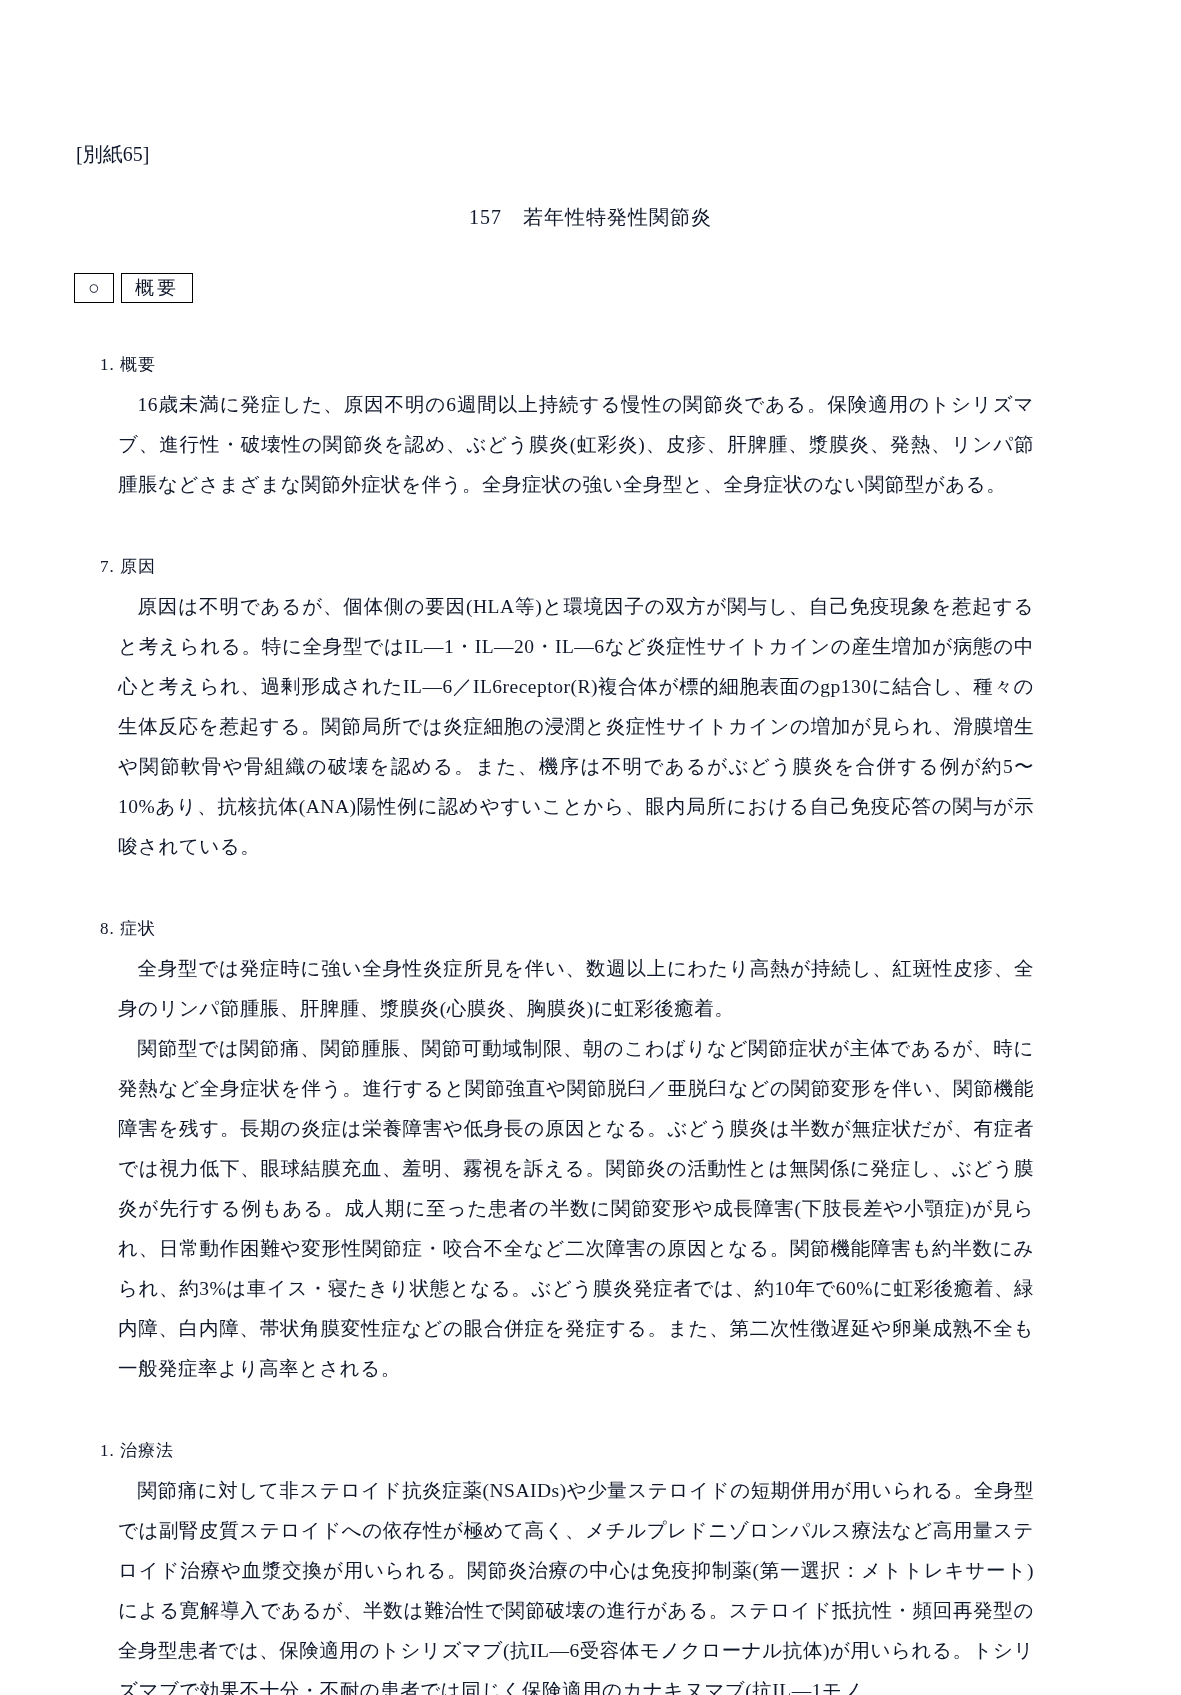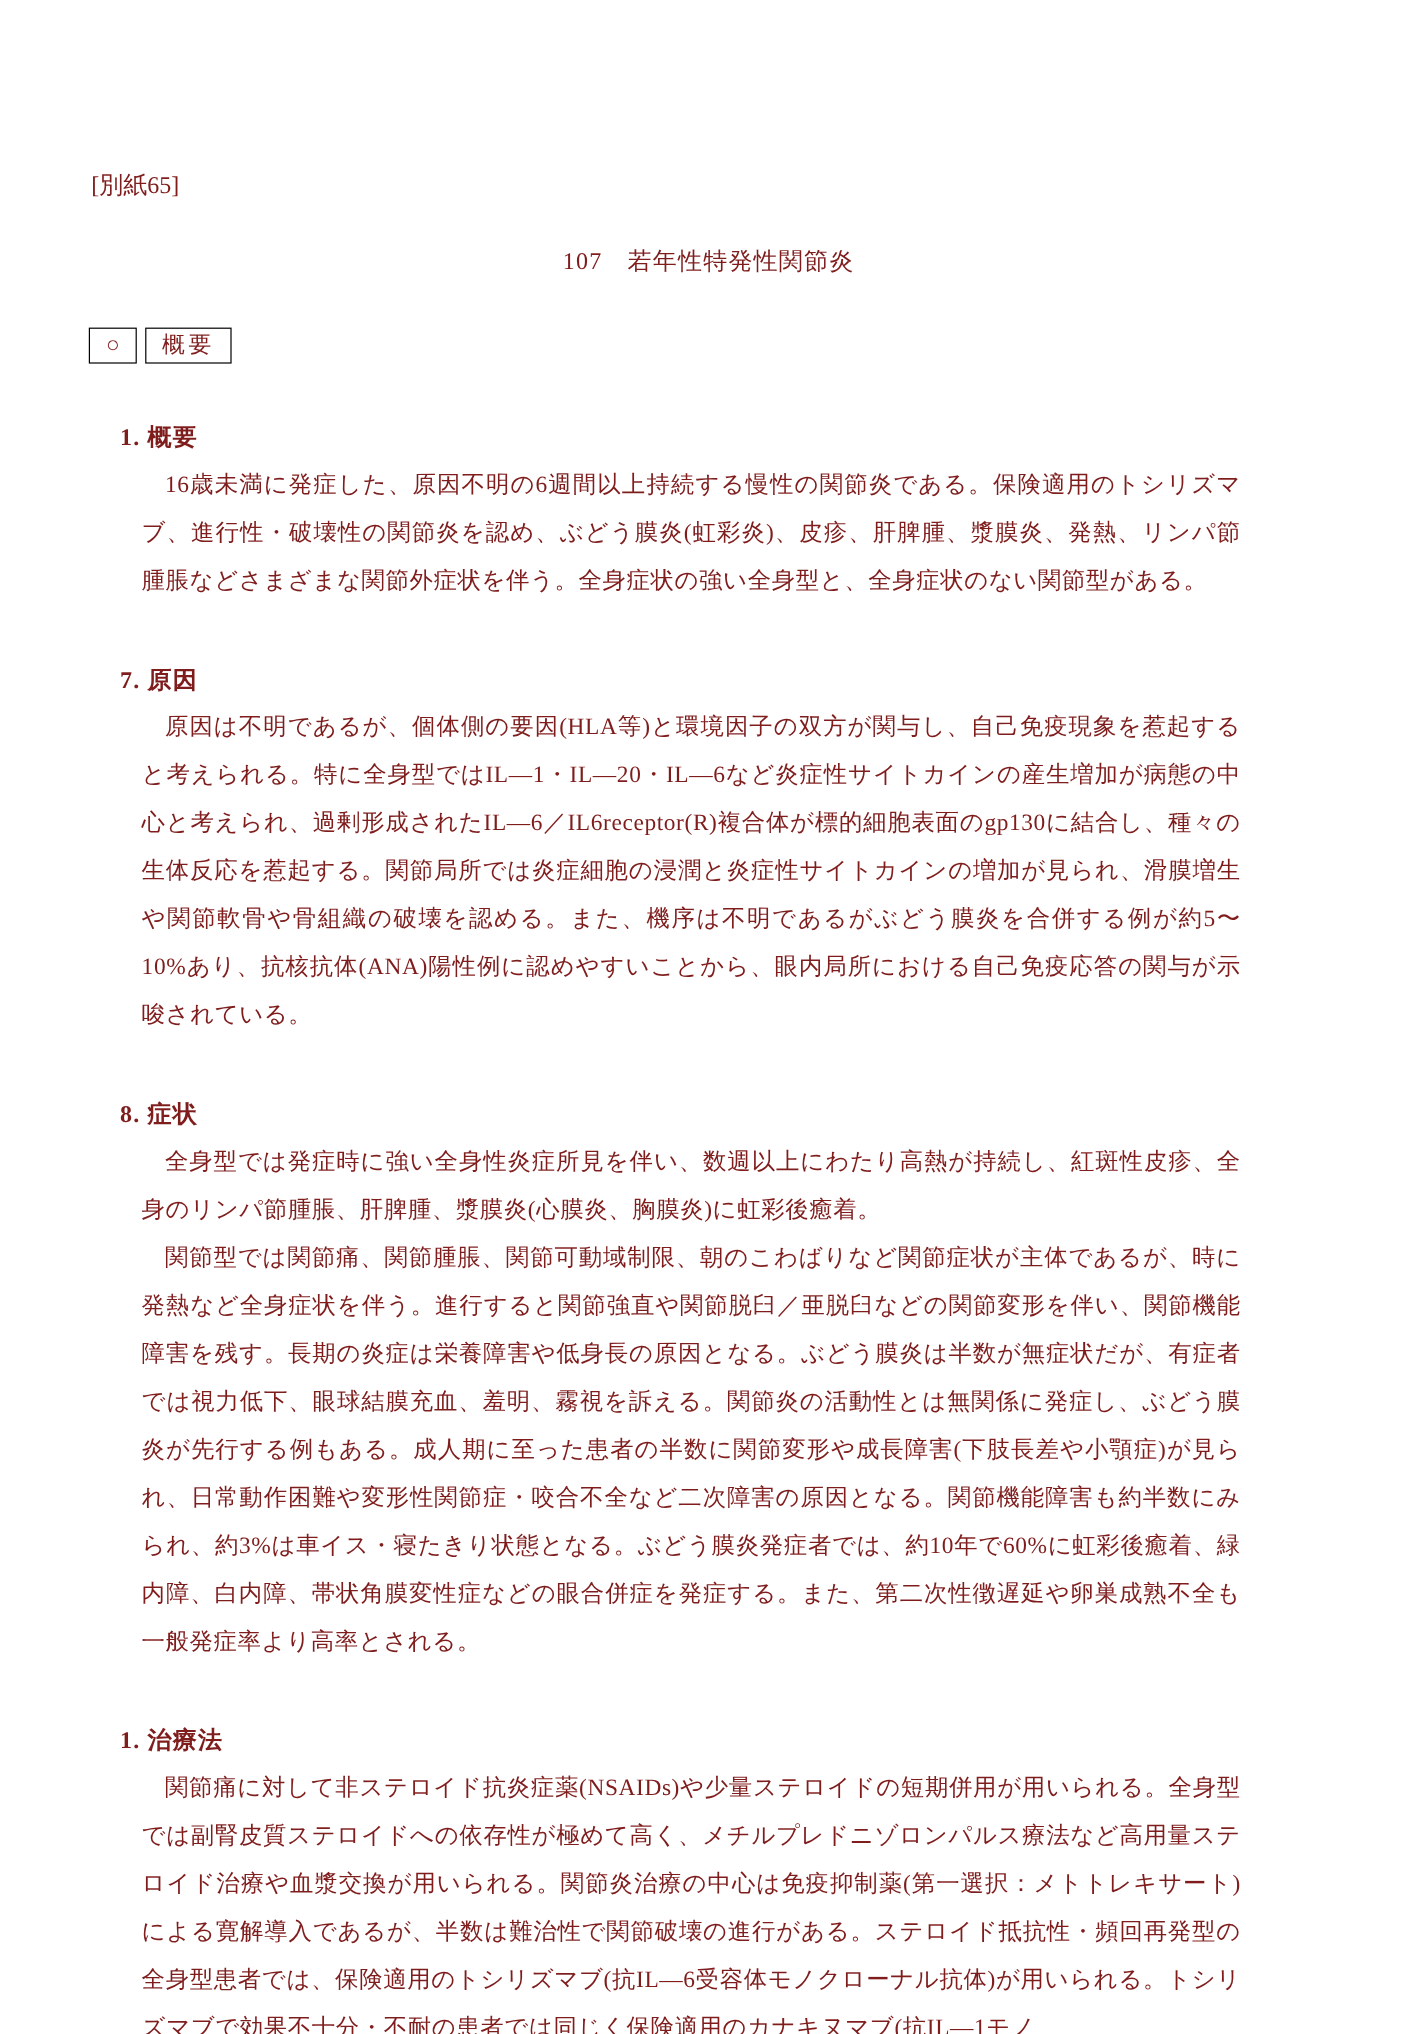--- a/index.html
+++ b/index.html
@@ -8,21 +8,21 @@
     background: #ffffff;
   }
   .page {
     position: relative;
     width: 1181px;
     height: 1695px;
     background: #ffffff;
     box-sizing: border-box;
     padding: 141px 70px 0 70px;
     font-family: "Liberation Serif", "DejaVu Serif", serif;
-    color: #7f1d1d;
+    color: #0f172a;
     overflow: hidden;
   }
   .attachment {
     font-size: 20px;
     margin-left: 6px;
   }
   .title {
     font-size: 20px;
     font-weight: normal;
     text-align: center;
@@ -45,43 +45,42 @@
     align-items: center;
     justify-content: center;
   }
   .obox-circle { min-width: 24px; }
   .obox-label  { min-width: 56px; letter-spacing: 3px; }
   .section {
     margin-top: 42px;
     margin-left: 30px;
   }
   .heading {
-    font-size: 20px;
+    font-size: 17px;
     line-height: 40px;
     letter-spacing: 1px;
-    font-weight: bold;
   }
   .para {
     font-size: 19.5px;
     line-height: 40px;
     margin: 0 0 0 18px;
     text-indent: 1em;
     text-align: justify;
     width: 916px;
     letter-spacing: 0.5px;
   }
 </style>
 </head>
 <body>
 
 <div class="page">
 
   <div class="attachment">[別紙65]</div>
 
-  <h1 class="title">107　若年性特発性関節炎</h1>
+  <h1 class="title">157　若年性特発性関節炎</h1>
 
   <div class="overview-header">
     <span class="obox obox-circle">○</span>
     <span class="obox obox-label">概要</span>
   </div>
 
   <div class="section">
     <div class="heading">1. 概要</div>
     <p class="para">16歳未満に発症した、原因不明の6週間以上持続する慢性の関節炎である。保険適用のトシリズマブ、進行性・破壊性の関節炎を認め、ぶどう膜炎(虹彩炎)、皮疹、肝脾腫、漿膜炎、発熱、リンパ節腫脹などさまざまな関節外症状を伴う。全身症状の強い全身型と、全身症状のない関節型がある。</p>
   </div>

